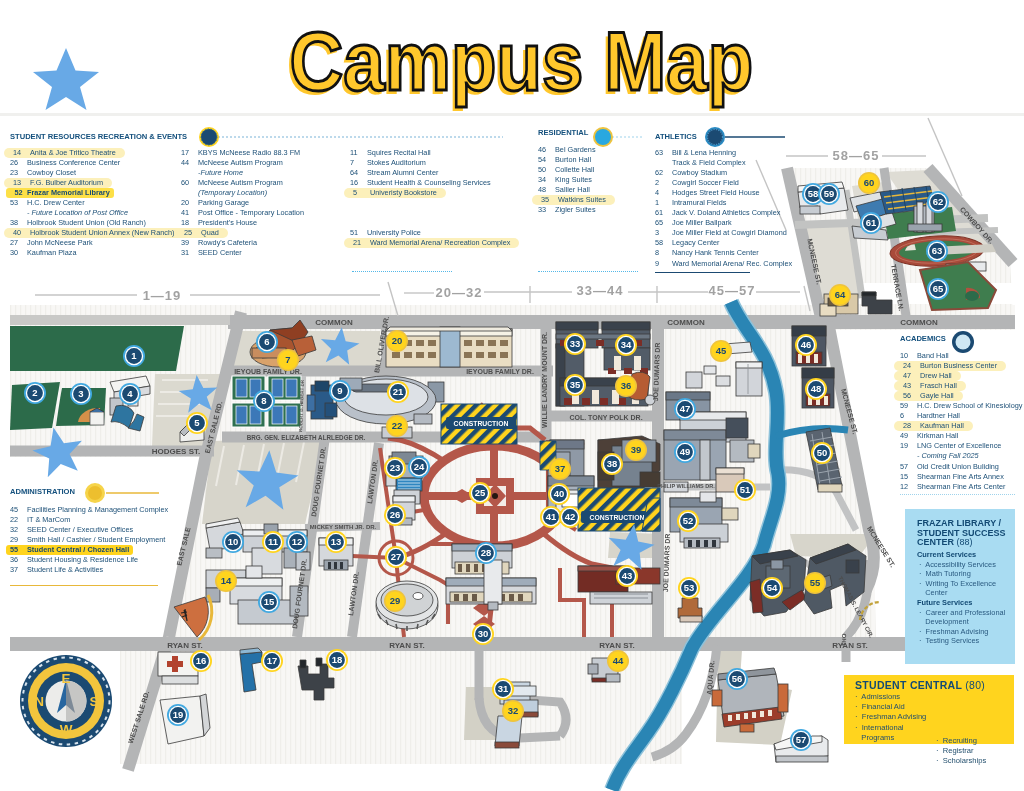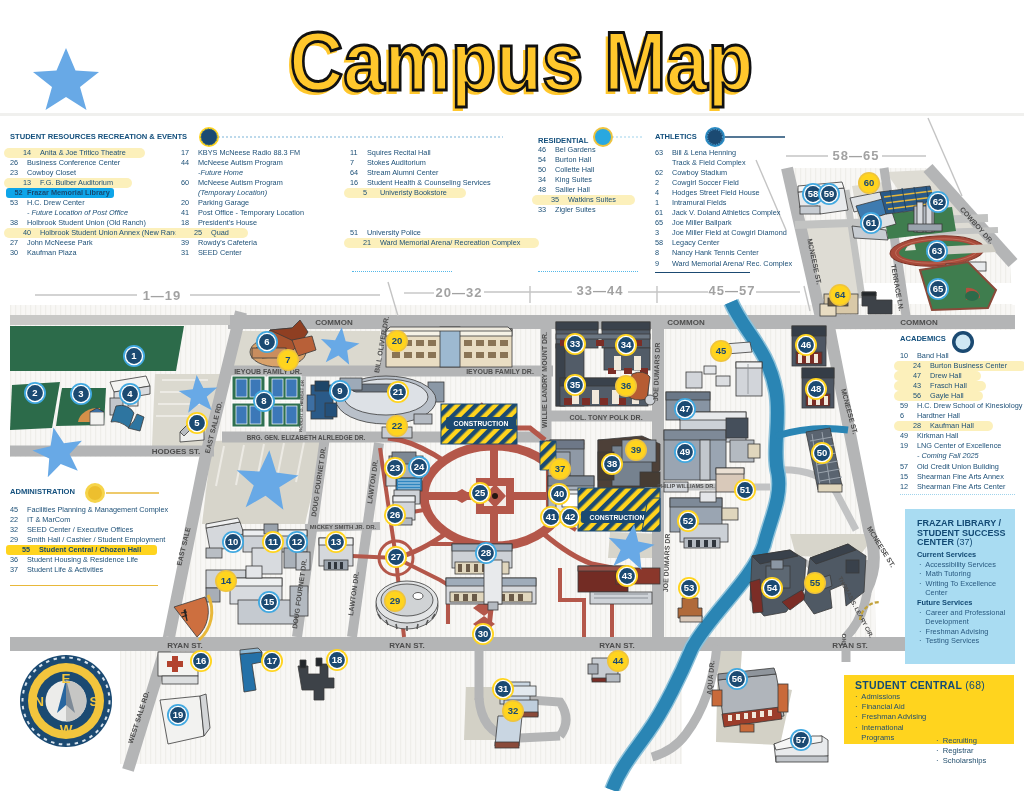--- a/index.html
+++ b/index.html
@@ -3,23 +3,23 @@
 <meta charset="utf-8">
 <style>
   html,body{margin:0;padding:0;background:#fff;}
   #page{position:relative;width:1024px;height:791px;overflow:hidden;background:#fff;
         font-family:"Liberation Sans",sans-serif;}
   #mapsvg{position:absolute;left:0;top:0;}
   .hdr{position:absolute;font-weight:bold;font-size:7.6px;color:#14507d;letter-spacing:-.02px;white-space:nowrap;}
   .lgd{position:absolute;font-size:7.3px;line-height:10.05px;color:#1d5077;white-space:nowrap;}
   .lgd .r{height:10.05px;}
   .lgd .n{display:inline-block;width:17px;}
-  .hl{background:#fcf0bb;border-radius:6px;width:fit-content;padding:0 19px;margin-left:-6px;}
-  .hlb{background:#0ea5e9;border-radius:3px;width:fit-content;padding:0 4px;margin-left:-4px;font-weight:bold;color:#174a72;text-align:center;}
-  .hly{background:#ffd41e;border-radius:3px;width:fit-content;padding:0 16px;margin-left:-4px;font-weight:bold;color:#17496f;}
+  .hl{background:#fcf0bb;border-radius:6px;width:fit-content;padding:0 9px;margin-left:-6px;}
+  .hlb{background:#fde047;border-radius:3px;width:fit-content;padding:0 4px;margin-left:-4px;font-weight:bold;color:#174a72;text-align:center;}
+  .hly{background:#ffd41e;border-radius:3px;width:fit-content;padding:0 4px;margin-left:-4px;font-weight:bold;color:#17496f;}
   .it{font-style:italic;}
   #title{position:absolute;left:263px;top:13px;width:470px;text-align:center;
          font-weight:bold;font-size:84px;letter-spacing:0px;color:#ffc72c;white-space:nowrap;
          -webkit-text-stroke:3px #111;text-shadow:-4px 4px 0 #ffc72c;
          transform:scaleX(0.887);transform-origin:center;}
   #parkhere{position:absolute;left:104px;top:59px;font-weight:bold;font-size:32px;color:#111;}
 </style>
 </head>
 <body>
 <div id="page">
@@ -1207,21 +1207,21 @@
 <div class="r"><span class="n">64</span>Stream Alumni Center</div>
 <div class="r"><span class="n">16</span>Student Health &amp; Counseling Services</div>
 <div class="r hl"><span class="n">5</span>Univeristy Bookstore</div>
 <div class="r"></div>
       <div class="r"></div>
       <div class="r"></div>
 <div class="r"><span class="n">51</span>University Police</div>
 <div class="r hl"><span class="n">21</span>Ward Memorial Arena/ Recreation Complex</div>
 </div>
 
-<div class="hdr" style="left:538px;top:136px;">RESIDENTIAL</div>
+<div class="hdr" style="left:538px;top:128px;">RESIDENTIAL</div>
 <svg style="position:absolute;left:592px;top:126px" width="52" height="22" viewBox="0 0 52 22">
 <line x1="20" y1="11" x2="50" y2="11" stroke="#9fd3ec" stroke-width="1.2" stroke-dasharray="2 2"></line>
 <circle cx="11" cy="11" r="10" fill="#eec33e"></circle>
       <circle cx="11" cy="11" r="8" fill="#29a8e0"></circle>
 </svg>
 <div class="lgd" style="left:538px;top:145px;">
 <div class="r"><span class="n">46</span>Bel Gardens</div>
 <div class="r"><span class="n">54</span>Burton Hall</div>
 <div class="r"><span class="n">50</span>Collette Hall</div>
 <div class="r"><span class="n">34</span>King Suites</div>
@@ -1289,36 +1289,36 @@
 <div class="r"><span class="n">49</span>Kirkman Hall</div>
 <div class="r"><span class="n">19</span>LNG Center of Excellence</div>
 <div class="r"><span class="n"></span><span class="it">- Coming Fall 2025</span></div>
 <div class="r"><span class="n">57</span>Old Credit Union Buliding</div>
 <div class="r"><span class="n">15</span>Shearman Fine Arts Annex</div>
 <div class="r"><span class="n">12</span>Shearman Fine Arts Center</div>
 </div>
 <div style="position:absolute;left:900px;top:494px;width:115px;border-top:1.5px dotted #9fd3ec;"></div>
 
 <div style="position:absolute;left:905px;top:509px;width:110px;height:155px;background:#a9dcf2;"></div>
-<div style="position:absolute;left:917px;top:519px;width:95px;font-size:9px;line-height:9.6px;font-weight:bold;color:#134a74;">FRAZAR LIBRARY / STUDENT SUCCESS CENTER <span style="font-weight:normal">(37)</span></div>
+<div style="position:absolute;left:917px;top:519px;width:95px;font-size:9px;line-height:9.6px;font-weight:bold;color:#134a74;">FRAZAR LIBRARY / STUDENT SUCCESS CENTER <span style="font-weight:normal">(88)</span></div>
 <div class="lgd" style="left:917px;top:550px;color:#2a5a80;font-size:7.4px;line-height:9.6px;">
 <div style="font-weight:bold;color:#134a74;">Current Services</div>
 <div>&nbsp;·&nbsp; Accessibility Services</div>
 <div>&nbsp;·&nbsp; Math Tutoring</div>
 <div>&nbsp;·&nbsp; Writing To Excellence</div>
 <div>&nbsp;&nbsp;&nbsp;&nbsp;Center</div>
 <div style="font-weight:bold;color:#134a74;">Future Services</div>
 <div>&nbsp;·&nbsp; Career and Professional</div>
 <div>&nbsp;&nbsp;&nbsp;&nbsp;Development</div>
 <div>&nbsp;·&nbsp; Freshman Advising</div>
 <div>&nbsp;·&nbsp; Testing Services</div>
 </div>
 
 <div style="position:absolute;left:844px;top:675px;width:170px;height:69px;background:#ffd41e;"></div>
-<div style="position:absolute;left:855px;top:679px;font-size:10.5px;font-weight:bold;color:#134a74;letter-spacing:.3px;">STUDENT CENTRAL <span style="font-weight:normal">(68)</span></div>
+<div style="position:absolute;left:855px;top:679px;font-size:10.5px;font-weight:bold;color:#134a74;letter-spacing:.3px;">STUDENT CENTRAL <span style="font-weight:normal">(80)</span></div>
 <div class="lgd" style="left:855px;top:692px;color:#24506e;font-size:7.6px;line-height:10.2px;">
 <div>·&nbsp; Admissions</div>
 <div>·&nbsp; Financial Aid</div>
 <div>·&nbsp; Freshman Advising</div>
 <div>·&nbsp; International</div>
 <div>&nbsp;&nbsp;&nbsp;Programs</div>
 </div>
 <div class="lgd" style="left:936px;top:692px;color:#24506e;font-size:7.6px;line-height:10.2px;margin-top:44px;">
 <div>·&nbsp; Recruiting</div>
 <div>·&nbsp; Registrar</div>

